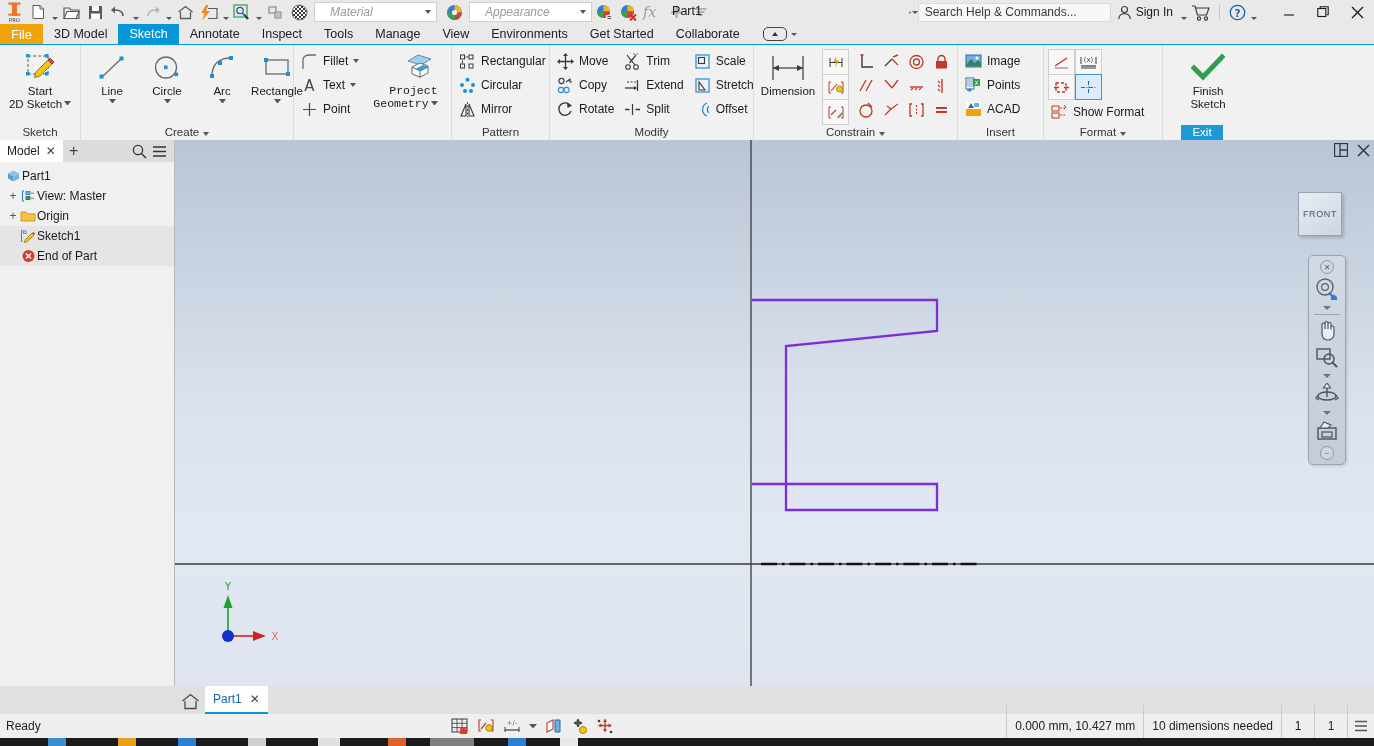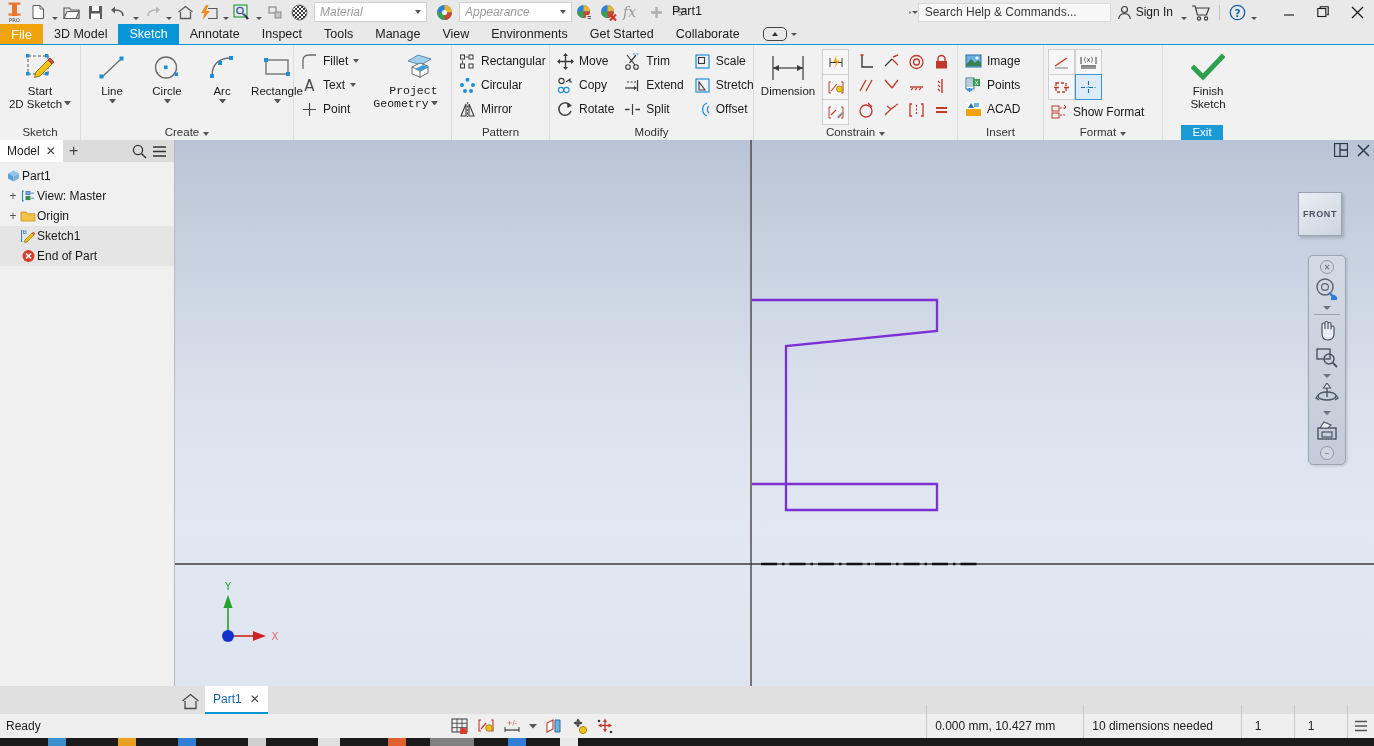--- a/index.html
+++ b/index.html
@@ -16,21 +16,21 @@
   .titlebar{position:absolute;left:0;top:0;width:1374px;height:24px;background:#e9e9e9;
             display:flex;align-items:center;}
   .qat{display:flex;align-items:center;height:24px;padding-left:2px;}
   .qicon{width:24px;height:22px;display:flex;align-items:center;justify-content:center;
          position:relative;cursor:default;}
   .caret{width:9px;height:22px;display:flex;align-items:flex-end;justify-content:center;
          padding-bottom:6px;cursor:default;}
   .caret:after{content:"";border-left:3px solid transparent;border-right:3px solid transparent;
                border-top:3.5px solid #555;}
   .combo{width:104px;height:18px;background:#fff;border:1px solid #d0d0d0;display:flex;
-         align-items:center;padding:0 2px 0 5px;margin-left:3px;}
+         align-items:center;padding:0 2px 0 15px;margin-left:3px;}
   .combo span{flex:1;font-style:italic;color:#9a9a9a;font-size:12px;overflow:hidden;white-space:nowrap;}
   .combo .cdrop{width:12px;display:flex;justify-content:center;}
   .combo .cdrop:after{content:"";border-left:3.5px solid transparent;border-right:3.5px solid transparent;
                       border-top:4px solid #555;}
   .doctitle{position:absolute;left:0;right:0;top:4px;text-align:center;font-size:12.5px;color:#1a1a1a;}
   .tright{position:absolute;right:0;top:0;height:24px;display:flex;align-items:center;}
   .searchbox{width:185px;height:17px;background:#f7f7f7;border:1px solid #d9d9d9;
              display:flex;align-items:center;padding-left:6px;color:#3a3a3a;font-size:12px;}
   .signin{display:flex;align-items:center;gap:4px;padding:0 6px;height:22px;cursor:default;font-size:12px;}
   .vsep{width:1px;height:15px;background:#c4c4c4;margin:0 5px;}
@@ -106,21 +106,21 @@
   .trow .tico{width:18px;display:flex;align-items:center;justify-content:center;}
 
   
   .viewport{position:absolute;left:175px;top:140px;width:1199px;height:553px;overflow:hidden;
             background:linear-gradient(to bottom,#b9c4d6 0%,#c6d0de 18%,#dbe2ee 48%,#e2e8f2 70%,#dfe5f0 100%);}
   .vpbtns{position:absolute;right:4px;top:3px;display:flex;gap:9px;align-items:center;z-index:20;}
   .vpbtns div{cursor:default;}
   .viewcube{position:absolute;right:32px;top:52px;width:42px;height:42px;
             background:linear-gradient(145deg,#e9eef4,#ccd5e0);border:1px solid #9aa5b4;
             display:flex;align-items:center;justify-content:center;
-            font-size:9px;letter-spacing:.6px;color:#4a5463;font-weight:bold;
+            font-size:9px;letter-spacing:.6px;color:#4a5463;font-weight:normal;
             box-shadow:2px 2px 3px rgba(0,0,0,.18);cursor:default;}
   .navbar{position:absolute;right:28px;top:115px;width:36px;
           background:linear-gradient(to bottom,#d2dae4,#c3ccd8);border:1px solid #9aa5b4;
           border-radius:5px;display:flex;flex-direction:column;align-items:center;
           padding:3px 0 3px 0;gap:1px;box-shadow:1px 1px 3px rgba(0,0,0,.15);}
   .navbar .nb{width:32px;height:26px;display:flex;align-items:center;justify-content:center;cursor:default;}
   .navbar .nsep{width:26px;height:1px;background:#9aa5b4;margin:1px 0;}
   .navbar .ncar{height:9px;display:flex;align-items:center;justify-content:center;cursor:default;}
   .navbar .ncar:after{content:"";border-left:4px solid transparent;border-right:4px solid transparent;
                       border-top:4px solid #6b7482;}
@@ -135,21 +135,21 @@
   .dtab{height:26px;background:#fff;border-bottom:2px solid #0696d7;display:flex;align-items:center;
         gap:8px;padding:0 8px;font-size:12px;color:#1566a8;cursor:default;}
   .dtab .x{color:#444;font-size:12px;}
 
   
   .statusbar{position:absolute;left:0;top:714px;width:1374px;height:24px;background:#efefef;
              display:flex;align-items:center;font-size:12px;color:#222;}
   .stready{padding-left:6px;}
   .sticons{position:absolute;left:450px;display:flex;align-items:center;gap:6px;}
   .sticons span{width:20px;height:20px;display:flex;align-items:center;justify-content:center;cursor:default;}
-  .stright{position:absolute;right:0;display:flex;align-items:stretch;height:42px;gap:20px;}
+  .stright{position:absolute;right:0;display:flex;align-items:stretch;height:42px;}
   .stcell{display:flex;align-items:center;padding:0 8px;border-left:1px solid #c9c9c9;white-space:nowrap;}
   .hamb{width:26px;display:flex;align-items:center;justify-content:center;border-left:1px solid #c9c9c9;cursor:default;}
 
   
   .taskbar{position:absolute;left:0;top:738px;width:1374px;height:8px;background:#1b1b1b;}
   .taskbar .tbi{position:absolute;top:0;height:8px;}
 </style>
 </head>
 <body>
 

